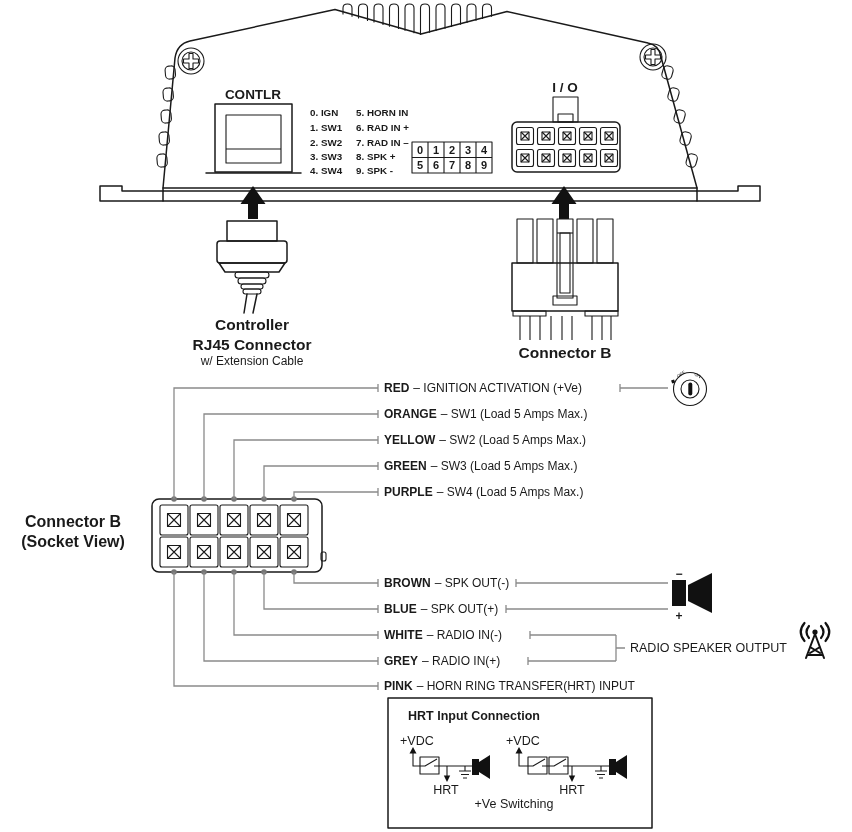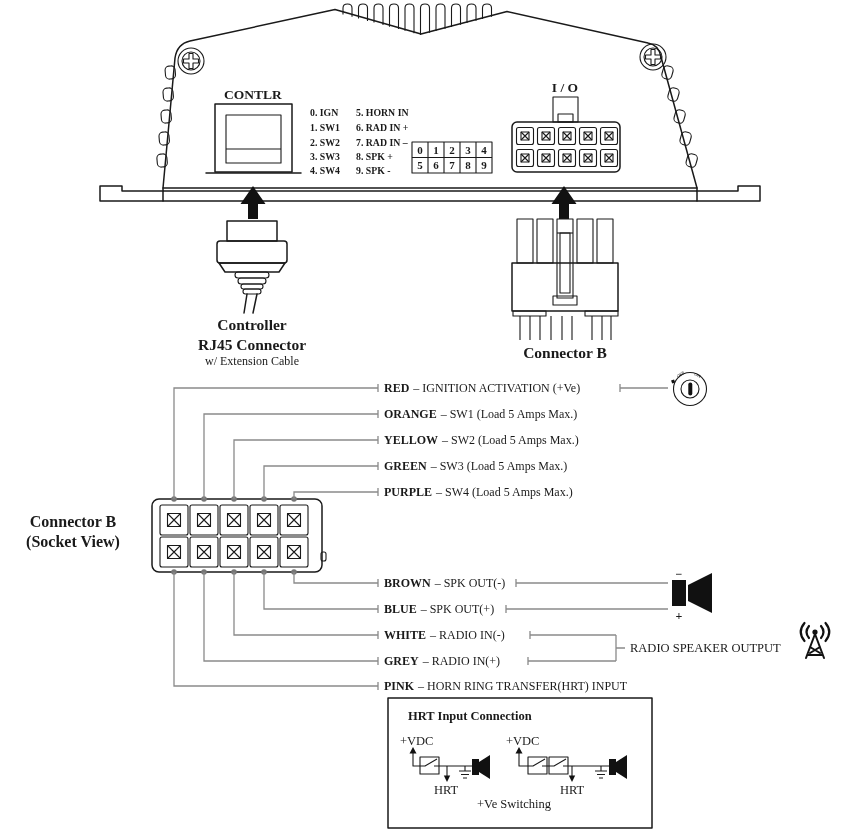--- a/index.html
+++ b/index.html
@@ -1,17 +1,17 @@
 <!DOCTYPE html>
 <html><head>
 <meta charset="utf-8">
 <style>
   html,body{margin:0;padding:0;background:#fff;}
   .stage{position:relative;width:852px;height:832px;background:#fff;overflow:hidden;
-         font-family:Liberation Serif, serif;}
+         font-family:Liberation Sans, sans-serif;}
   svg{display:block;}
   text{fill:#1a1a1a;}
   .ln{stroke:#1a1a1a;stroke-width:1.5;fill:none;stroke-linejoin:round;stroke-linecap:round;}
   .th{stroke:#1a1a1a;stroke-width:1.1;fill:none;stroke-linejoin:round;}
   .wire{stroke:#8a8a8a;stroke-width:1.3;fill:none;}
   .blk{fill:#111;stroke:none;}
   .b{font-weight:bold;}
 </style>
 </head>
 <body>

